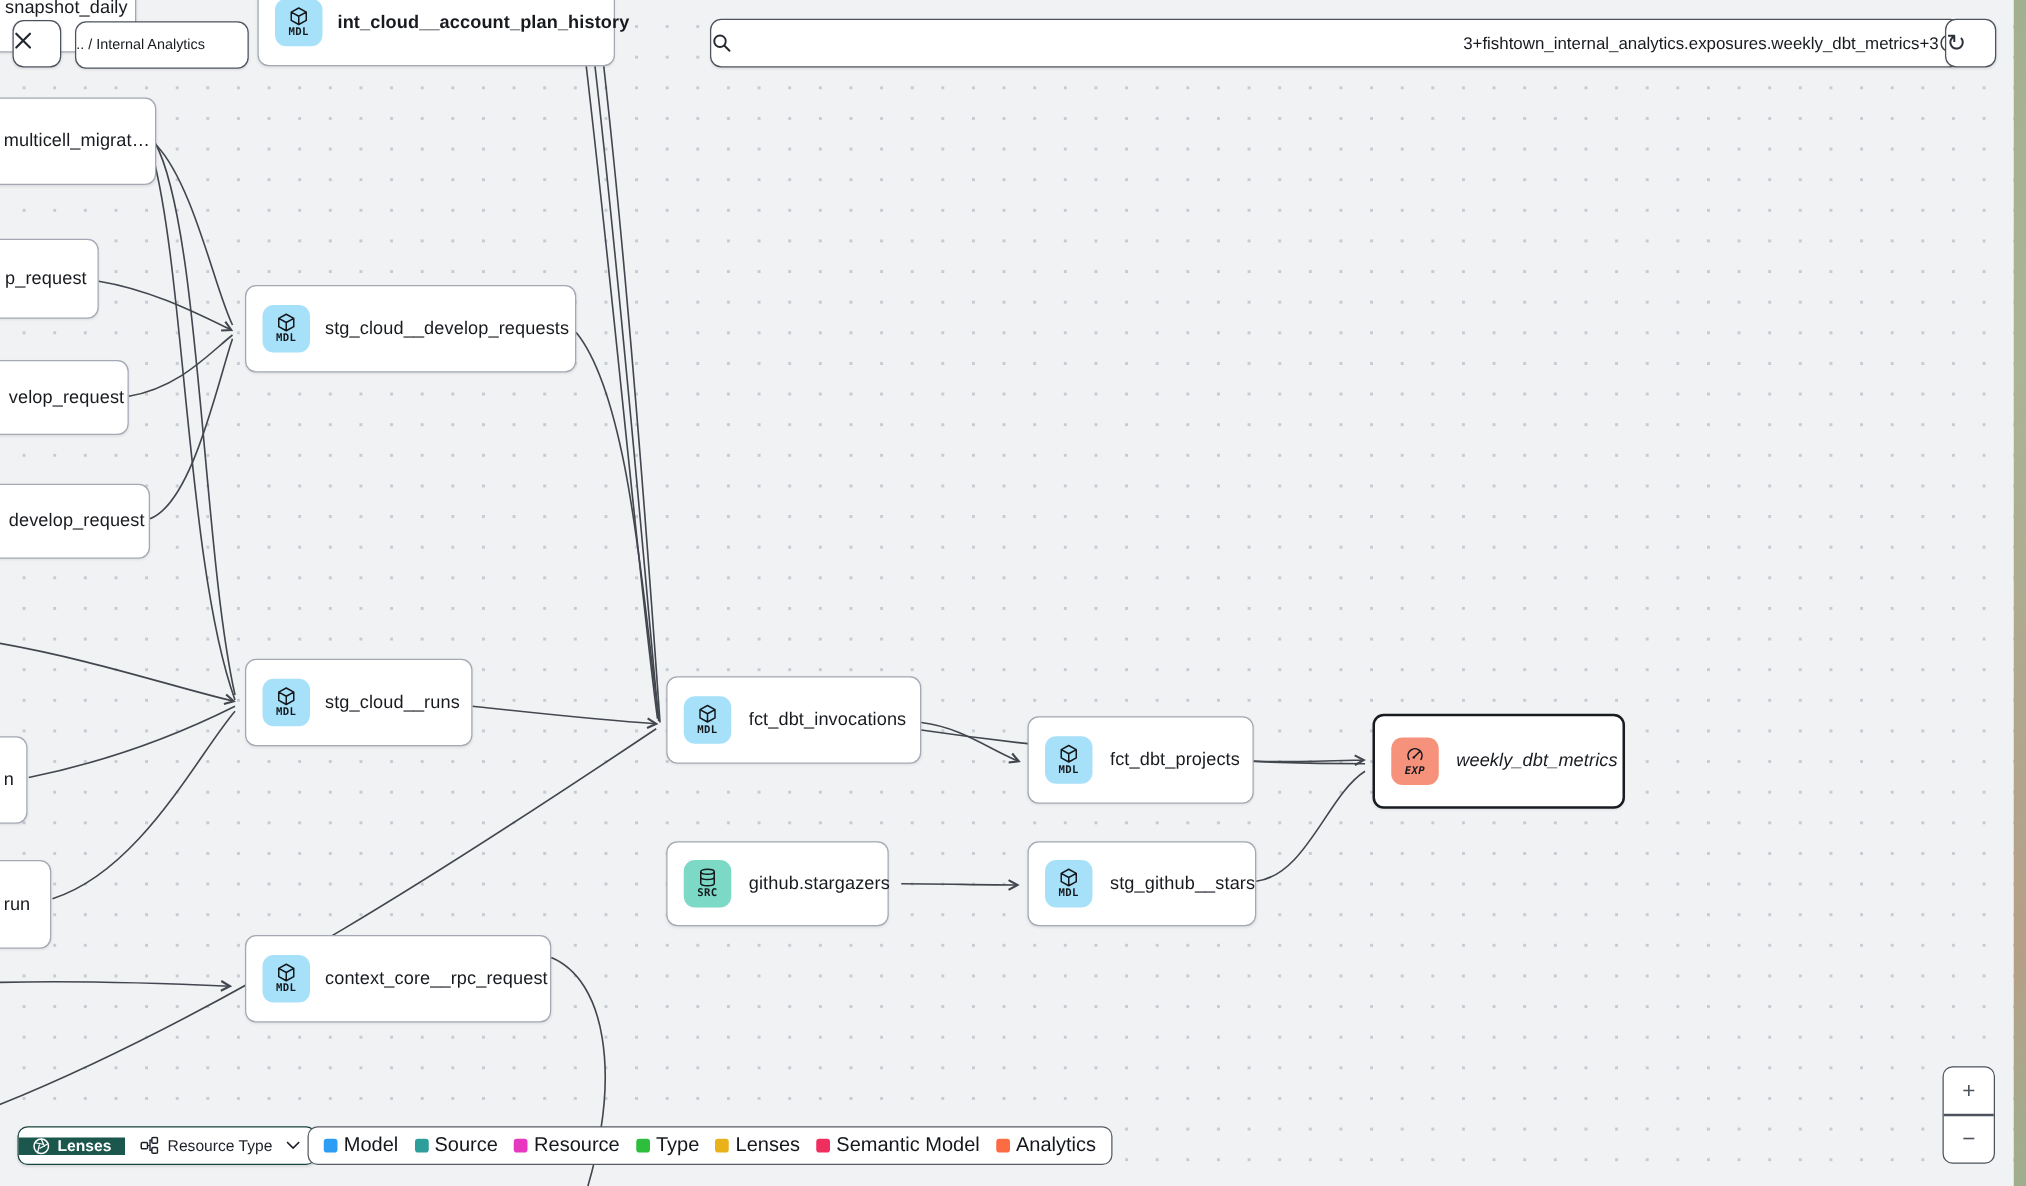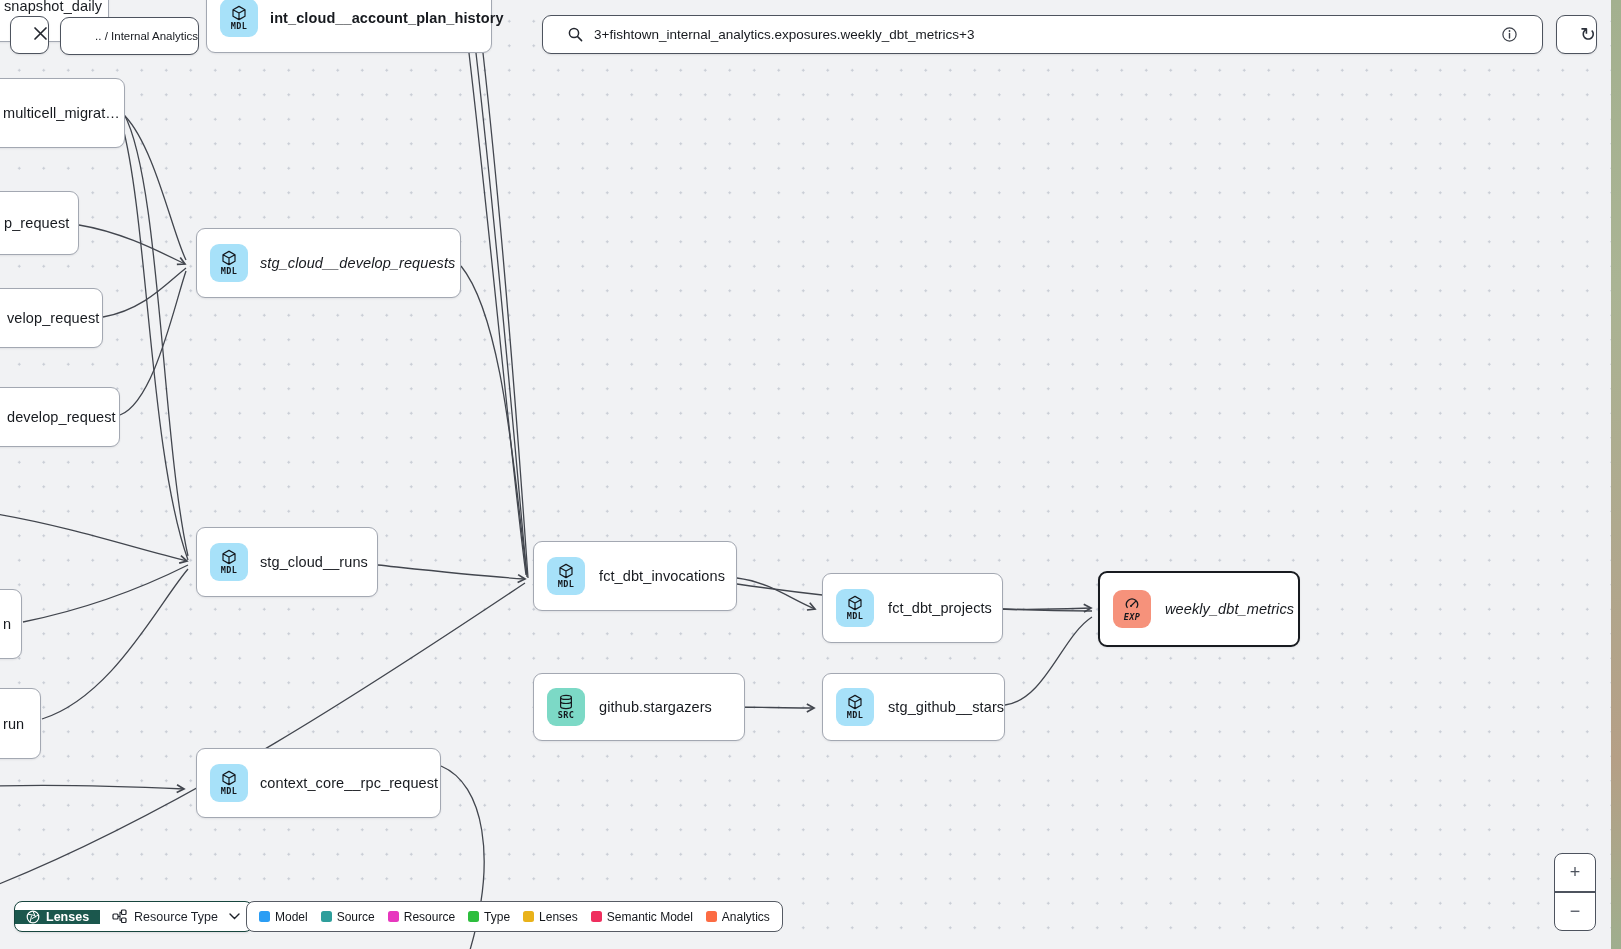--- a/index.html
+++ b/index.html
@@ -16,38 +16,38 @@
   .badge{width:38px;height:38px;border-radius:9px;display:flex;flex-direction:column;
     align-items:center;justify-content:center;flex:0 0 auto;position:absolute;left:13px;top:50%;
     transform:translateY(-50%);color:#15181d;}
   .badge svg{display:block;}
   .badge .blabel{font-family:"DejaVu Sans Mono",monospace;font-size:8.5px;font-weight:bold;
     line-height:9px;margin-top:1px;letter-spacing:.3px;}
   .nlabel{position:absolute;top:50%;transform:translateY(-50%);font-size:14.5px;color:#171a1f;
     white-space:nowrap;letter-spacing:.1px;}
   
   .chip{position:absolute;background:#fff;border:1.5px solid #4d535e;border-radius:9px;
-    box-sizing:border-box;display:flex;align-items:center;justify-content:flex-end;
-    box-shadow:0 1px 2px rgba(20,24,33,.10);padding-left:30px;}
+    box-sizing:border-box;display:flex;align-items:center;justify-content:flex-start;
+    box-shadow:0 1px 2px rgba(20,24,33,.10);}
   #close-btn{left:10px;top:16px;width:39px;height:38px;cursor:pointer;}
   #breadcrumb{left:60px;top:17px;width:139px;height:38px;font-size:11.5px;color:#171a1f;}
-  #searchbar{left:542px;top:15px;width:1001px;height:39px;justify-content:flex-start;padding:0 24px;}
+  #searchbar{left:568px;top:15px;width:1001px;height:39px;justify-content:flex-start;padding:0 0;text-align:right;}
   #searchbar .sval{font-size:13.5px;color:#171a1f;margin-left:10px;flex:1;white-space:nowrap;overflow:hidden;}
   #refresh-btn{left:1556px;top:15px;width:41px;height:39px;cursor:pointer;font-size:19px;color:#2b303a;}
   
   #lenses-pill{position:absolute;left:14px;top:901px;height:31px;border:1.5px solid #17453e;border-radius:8px;
     display:flex;align-items:center;overflow:hidden;box-sizing:border-box;background:#fff;
     box-shadow:0 1px 2px rgba(20,24,33,.10);}
   #lenses-btn{background:#1b574d;color:#fff;display:flex;align-items:center;gap:6px;padding:0 11px;
     font-size:12.5px;font-weight:bold;cursor:pointer;}
   #resource-type-btn{display:flex;align-items:center;gap:7px;padding:0 12px;font-size:12.5px;
     color:#1d2129;cursor:pointer;background:#fff;}
   #legend-box{position:absolute;left:246px;top:901px;height:31px;background:#fff;border:1px solid #565b64;
     border-radius:8px;display:flex;align-items:center;padding:0 12px;gap:13px;box-sizing:border-box;}
-  .legend-item{display:flex;align-items:center;gap:5px;font-size:12px;color:#14171c;}
+  .legend-item{display:flex;align-items:center;gap:5px;font-size:16px;color:#14171c;}
   .legend-swatch{width:11px;height:11px;border-radius:2.5px;display:inline-block;}
   
   #zoom-ctl{position:absolute;left:1554px;top:853px;width:42px;height:78px;background:#fff;
     border:1.5px solid #4d535e;border-radius:8px;box-sizing:border-box;display:flex;flex-direction:column;}
   #zoom-ctl .zbtn{flex:1;display:flex;align-items:center;justify-content:center;font-size:18px;
     color:#4d535e;cursor:pointer;}
   #zoom-ctl .zdiv{height:1.5px;background:#4d535e;}
   
   #wallpaper-strip{position:absolute;right:0;top:0;width:10px;height:949px;
     background:linear-gradient(180deg,#a3b08f 0%,#aab494 30%,#b0a78d 60%,#b59f86 80%,#9fae8e 100%);}
@@ -118,21 +118,21 @@
       </div>
       <div class="node" style="left: 196px; top: 228px; width: 265px; height: 70px;">
         <div class="badge" style="background: rgb(167, 225, 249);">
           <span>
             <svg width="16" height="16" viewBox="0 0 16 16">
               <path d="M8,1.4 L14,4.7 L14,11.3 L8,14.6 L2,11.3 L2,4.7 Z M2,4.7 L8,8 L14,4.7 M8,8 L8,14.6" fill="none" stroke="#15181d" stroke-width="1.2" stroke-linejoin="round"></path>
             </svg>
           </span>
           <span class="blabel">MDL</span>
         </div>
-        <span class="nlabel" style="left: 63px; font-style: italic;">stg_cloud__develop_requests</span>
+        <span class="nlabel" style="left: 63px;">stg_cloud__develop_requests</span>
       </div>
       <div class="node" style="left: 196px; top: 527px; width: 182px; height: 70px;">
         <div class="badge" style="background: rgb(167, 225, 249);">
           <span>
             <svg width="16" height="16" viewBox="0 0 16 16">
               <path d="M8,1.4 L14,4.7 L14,11.3 L8,14.6 L2,11.3 L2,4.7 Z M2,4.7 L8,8 L14,4.7 M8,8 L8,14.6" fill="none" stroke="#15181d" stroke-width="1.2" stroke-linejoin="round"></path>
             </svg>
           </span>
           <span class="blabel">MDL</span>
         </div>
@@ -170,21 +170,21 @@
         <div class="badge" style="background: rgb(167, 225, 249);">
           <span>
             <svg width="16" height="16" viewBox="0 0 16 16">
               <path d="M8,1.4 L14,4.7 L14,11.3 L8,14.6 L2,11.3 L2,4.7 Z M2,4.7 L8,8 L14,4.7 M8,8 L8,14.6" fill="none" stroke="#15181d" stroke-width="1.2" stroke-linejoin="round"></path>
             </svg>
           </span>
           <span class="blabel">MDL</span>
         </div>
         <span class="nlabel" style="left: 65px;">fct_dbt_projects</span>
       </div>
-      <div class="node" style="left: 533px; top: 673px; width: 212px; height: 68px;">
+      <div class="node" style="left: 533px; top: 673px; width: 178px; height: 68px;">
         <div class="badge" style="background: rgb(124, 217, 198);">
           <span>
             <svg width="16" height="16" viewBox="0 0 16 16">
               <ellipse cx="8" cy="3.4" rx="5.4" ry="2" fill="none" stroke="#15181d" stroke-width="1.2"></ellipse>
               <path d="M2.6,3.4 L2.6,12.6 C2.6,13.7 5,14.6 8,14.6 C11,14.6 13.4,13.7 13.4,12.6 L13.4,3.4 M2.6,7.5 C2.6,8.6 5,9.5 8,9.5 C11,9.5 13.4,8.6 13.4,7.5" fill="none" stroke="#15181d" stroke-width="1.2"></path>
             </svg>
           </span>
           <span class="blabel">SRC</span>
         </div>
         <span class="nlabel" style="left: 65px;">github.stargazers</span>

